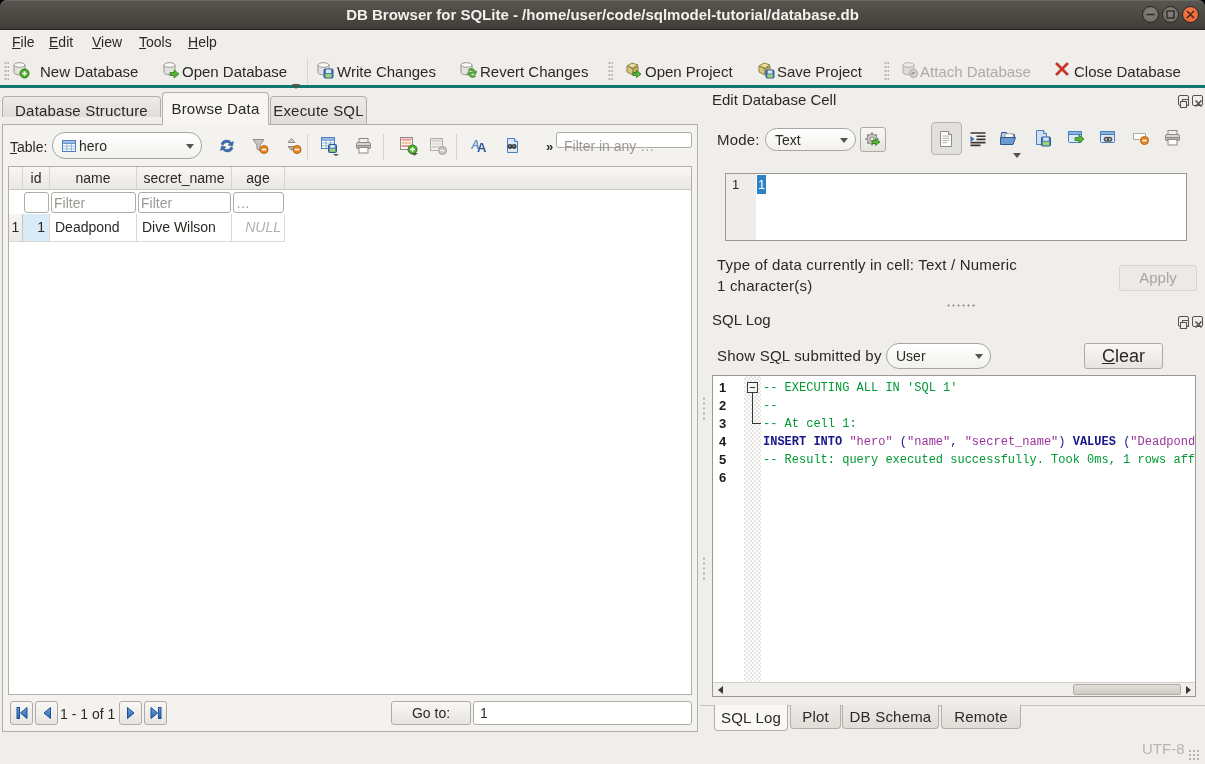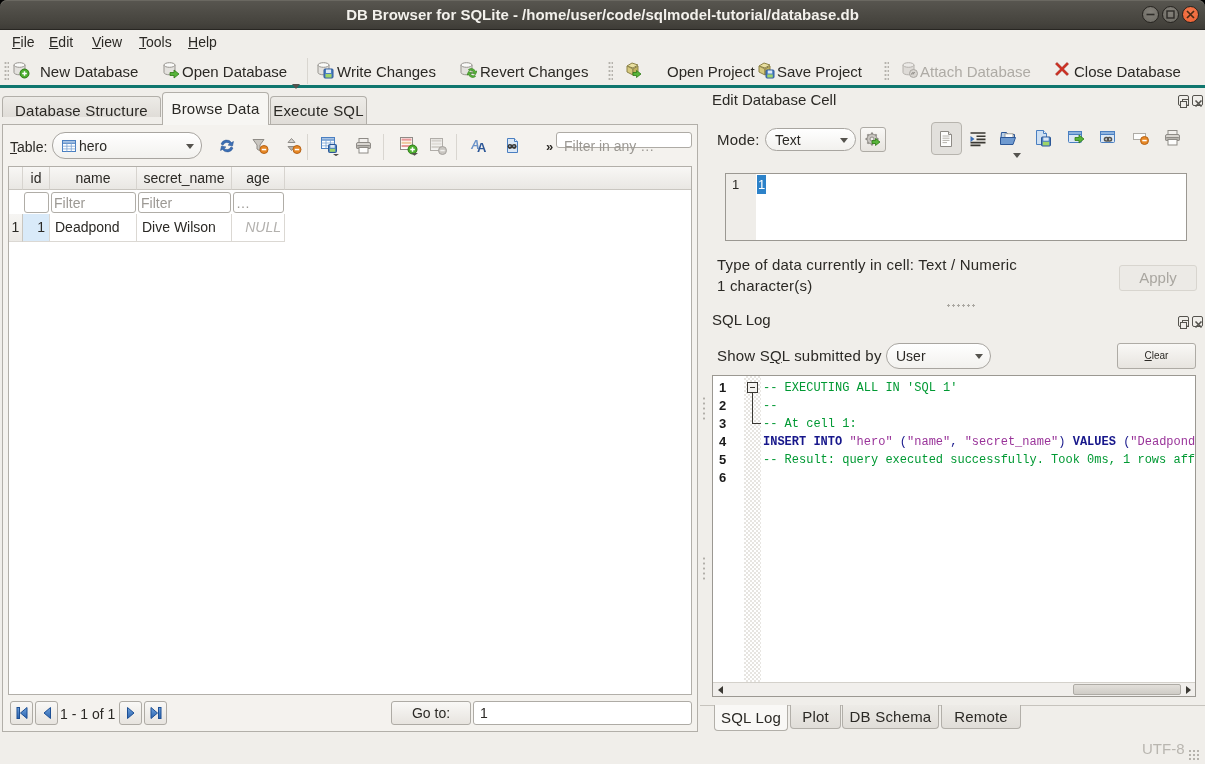--- a/index.html
+++ b/index.html
@@ -137,21 +137,21 @@
         <path d="M16.5 15.5 a4.5 4.5 0 0 1 -7 -2 l-1.5 0.5 1.5 -3.5 3.5 1.5 -1.8 0.6 a3 3 0 0 0 4.5 1.6 z" fill="#57b43a" stroke="#2d7a14" stroke-width="0.6"></path>
       </svg></div>
   <div class="tbtext" style="left:480px;">Revert Changes</div>
   <div class="tbgrip" style="left:608px;"></div>
   <div class="tbicon" style="left:625px;" id="ic-openproj"><svg width="18" height="18" viewBox="0 0 18 18">
 <path d="M2 5 l5-3 6 2 -5 3 z" fill="#e8dfa0" stroke="#8d8348"></path>
 <path d="M2 5 v6 l6 3 v-6 z" fill="#d6c97e" stroke="#8d8348"></path>
 <path d="M8 8 l5-3 v6 l-5 3 z" fill="#c2b35f" stroke="#8d8348"></path>
 <path d="M8 11.5 h3.5 v-2 l4.5 3.5 -4.5 3.5 v-2 h-3.5 z" fill="#57b43a" stroke="#2d7a14" stroke-width="0.8"></path>
       </svg></div>
-  <div class="tbtext" style="left:645px;margin-left:22px;">Open Project</div>
+  <div class="tbtext" style="left:645px;">Open Project</div>
   <div class="tbicon" style="left:757px;" id="ic-saveproj"><svg width="18" height="18" viewBox="0 0 18 18">
 <path d="M2 5 l5-3 6 2 -5 3 z" fill="#e8dfa0" stroke="#8d8348"></path>
 <path d="M2 5 v6 l6 3 v-6 z" fill="#d6c97e" stroke="#8d8348"></path>
 <path d="M8 8 l5-3 v6 l-5 3 z" fill="#c2b35f" stroke="#8d8348"></path>
 <rect x="9" y="9" width="8" height="8" rx="1" fill="#4a7fc1" stroke="#2c5797"></rect>
         <rect x="10.8" y="9.5" width="4.4" height="3" fill="#dce8f5"></rect>
         <rect x="10.3" y="13.5" width="5.4" height="3" fill="#9fd468"></rect>
       </svg></div>
   <div class="tbtext" style="left:777px;">Save Project</div>
   <div class="tbgrip" style="left:884px;"></div>
@@ -400,21 +400,21 @@
       <rect x="0.5" y="2.5" width="6" height="6" fill="#f0eeea" stroke="#55534e"></rect>
     </svg></div>
 <div class="dockbtn" style="left:1192px; top:316px;"><svg width="9" height="9" style="margin:1px;">
       <path d="M1.5 1.5 L7.5 7.5 M7.5 1.5 L1.5 7.5" stroke="#55534e" stroke-width="1.6"></path>
     </svg></div>
 <div class="seclabel" style="left:717px; top:347px;">Show S<u>Q</u>L submitted by</div>
 <div class="combo" style="left:886px; top:343px; width:105px; height:26px;">
   <span class="abs" style="left:9px; top:4px; font-size:14px;">User</span>
   <span class="arrow"></span>
 </div>
-<div class="btn" style="left:1117px; top:343px; width:79px; height:26px; line-height:24px; font-size:10px;"><u>C</u>lear</div>
+<div class="btn" style="left:1084px; top:343px; width:79px; height:26px; line-height:24px; font-size:18px;"><u>C</u>lear</div>
 
 <div id="codebox">
   <div class="abs" style="left:31px; top:0; width:17px; height:306px; background-image:linear-gradient(45deg,#e7e5e1 25%,transparent 25%,transparent 75%,#e7e5e1 75%),linear-gradient(45deg,#e7e5e1 25%,transparent 25%,transparent 75%,#e7e5e1 75%); background-size:4px 4px; background-position:0 0,2px 2px;"></div>
   <div class="lnum" style="top:4px;">1</div>
   <div class="lnum" style="top:22px;">2</div>
   <div class="lnum" style="top:40px;">3</div>
   <div class="lnum" style="top:58px;">4</div>
   <div class="lnum" style="top:76px;">5</div>
   <div class="lnum" style="top:94px;">6</div>
 

